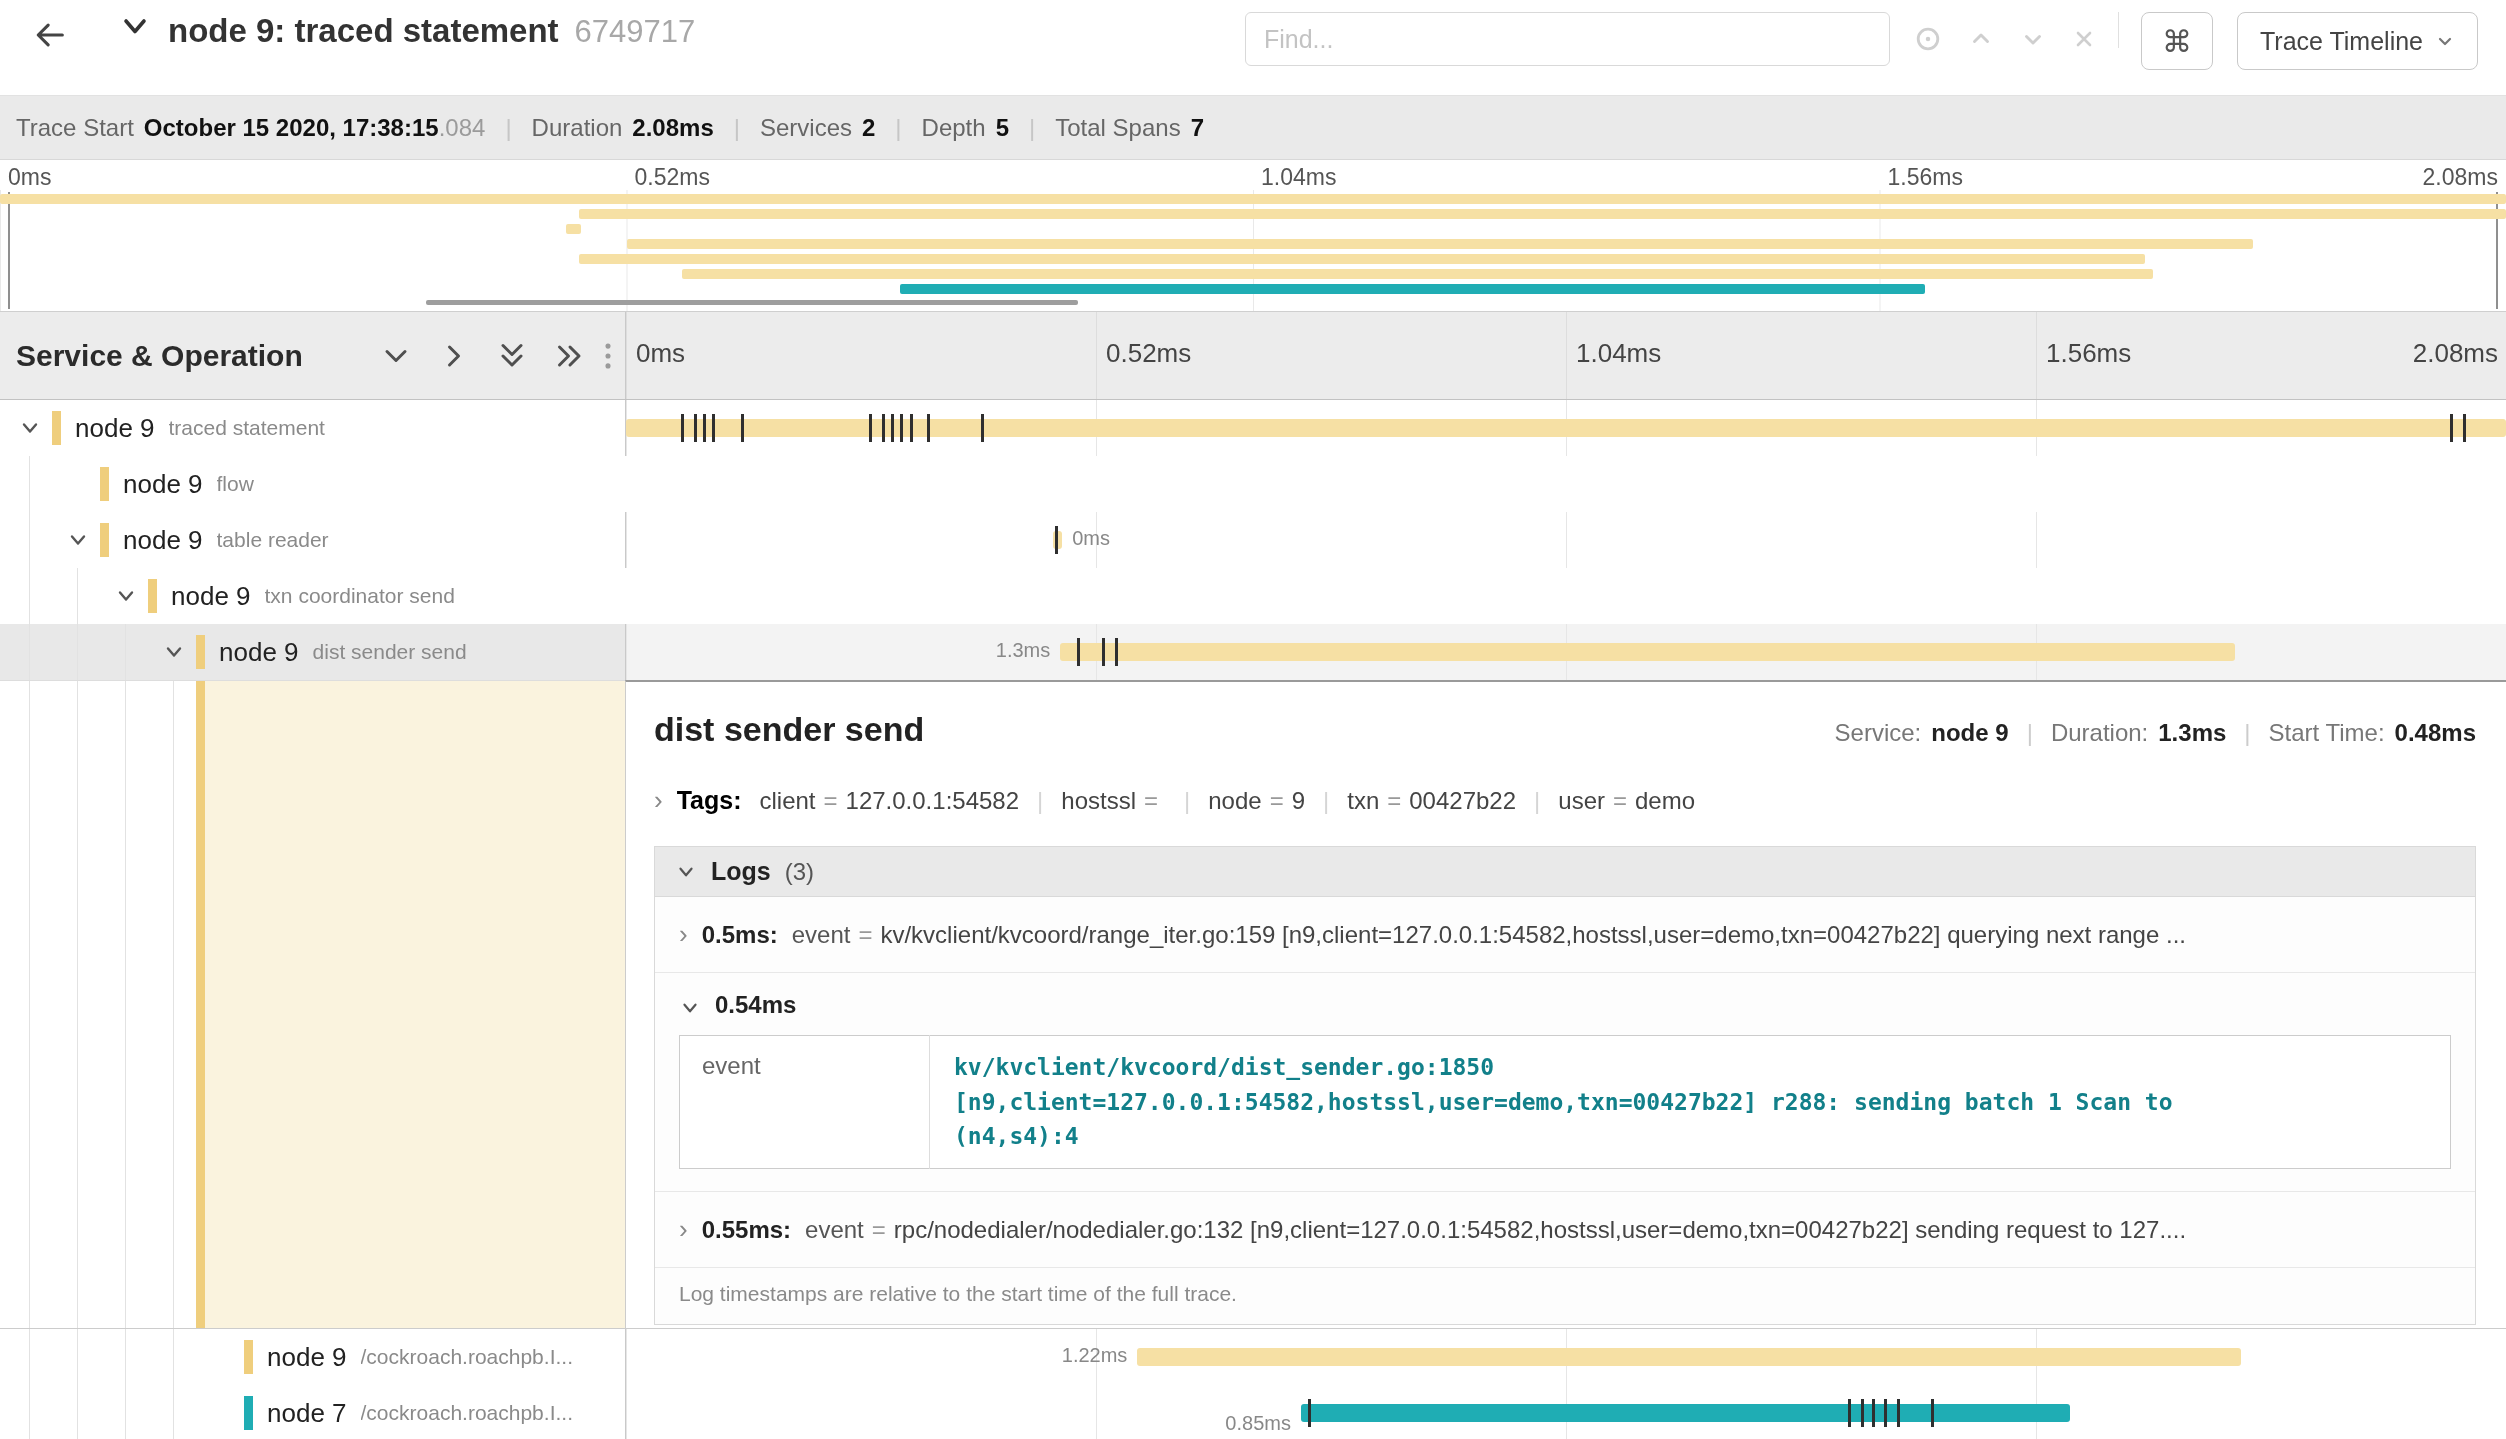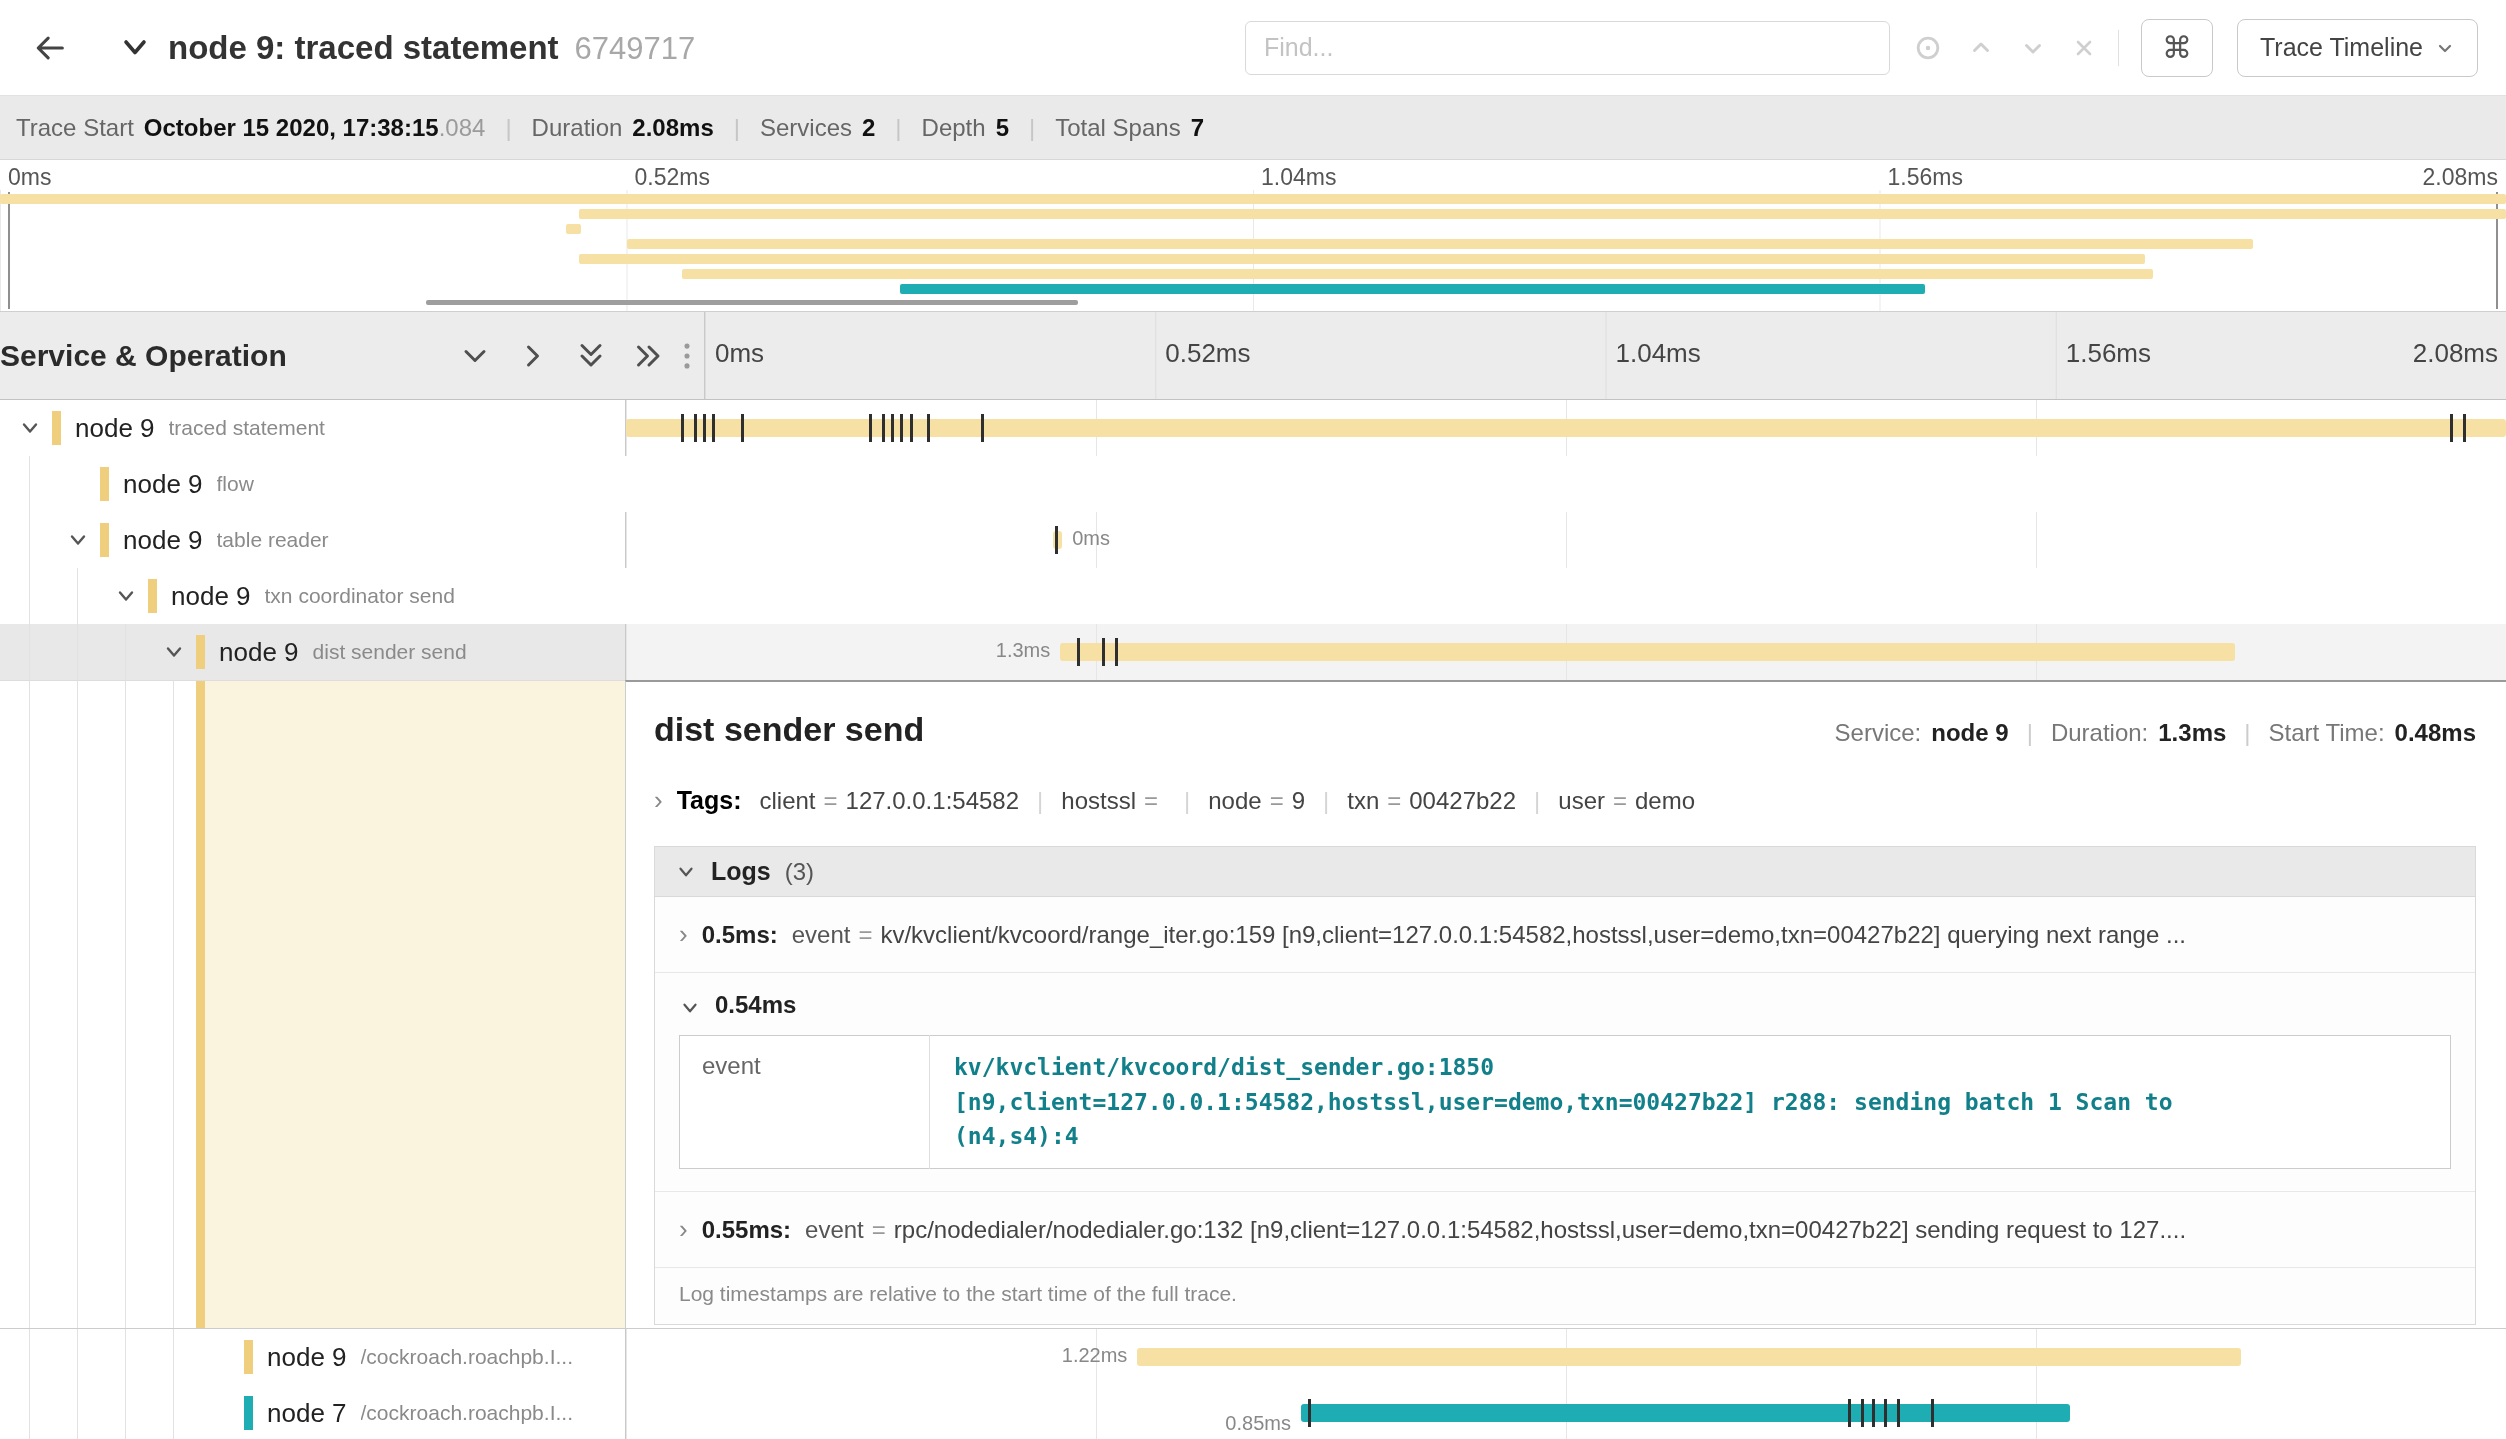--- a/index.html
+++ b/index.html
@@ -1,21 +1,21 @@
 <!DOCTYPE html>
 <html><head>
 <meta charset="utf-8">
 <style>
 * { margin:0; padding:0; box-sizing:border-box; }
 html,body { width:2506px; height:1439px; overflow:hidden; background:#fff;
   font-family:"Liberation Sans",sans-serif; }
 .app { position:relative; width:2506px; height:1439px; overflow:hidden; }
 
 
-.topbar { height:96px; display:flex; align-items:center; padding:0 28px; background:#fff; border-bottom:1px solid #e2e2e2; }
+.topbar { height:96px; display:flex; align-items:flex-start; padding:12px 28px; background:#fff; border-bottom:1px solid #e2e2e2; }
 .back-btn { background:none; border:none; width:46px; height:46px; display:flex; align-items:center; justify-content:center; cursor:pointer; color:#444; }
 .title-chev { margin-left:46px; display:flex; color:#333; }
 h1 { margin-left:18px; font-size:33px; font-weight:bold; color:#333; white-space:nowrap; display:flex; align-items:baseline; }
 .tid { margin-left:16px; color:#a8a8a8; font-weight:normal; font-size:31px; }
 .find-wrap { margin-left:auto; display:flex; align-items:center; }
 .find { width:645px; height:54px; border:1px solid #d9d9d9; border-radius:6px; padding:0 18px; font-size:25px; color:#444; font-family:inherit; background:#fff; }
 .find::placeholder { color:#c3c3c3; }
 .find-icons { display:flex; align-items:center; gap:26px; margin-left:24px; color:#cfcfcf; }
 .find-icons span { display:flex; }
 .vdiv { width:1px; height:36px; background:#e0e0e0; margin:0 22px; }
@@ -38,21 +38,21 @@
 .mm-ticks span:nth-child(2){ left:calc(25% + 8px); }
 .mm-ticks span:nth-child(3){ left:calc(50% + 8px); }
 .mm-ticks span:nth-child(4){ left:calc(75% + 8px); }
 .mm-ticks span:nth-child(5){ left:auto; right:8px; }
 .mm-canvas { position:absolute; top:30px; left:0; right:0; bottom:0; background-image:linear-gradient(to right,#e9e9e9 1px,transparent 1px); background-size:25% 100%; }
 .mm-handle { position:absolute; top:2px; bottom:2px; width:2px; background:#8f8f8f; }
 .mm-bar { position:absolute; height:10px; border-radius:2px; }
 
 
 .tl-header { height:88px; display:flex; background:#ececec; border-bottom:1px solid #c2c2c2; }
-.tl-left { width:704px; flex:none; display:flex; align-items:center; }
+.tl-left { width:625px; flex:none; display:flex; align-items:center; padding-left:16px; }
 .so-title { font-size:30px; font-weight:bold; color:#2b2b2b; white-space:nowrap; }
 .tl-controls { margin-left:auto; display:flex; align-items:center; gap:28px; color:#4f4f4f; }
 .tl-controls span { display:flex; cursor:pointer; }
 .resizer { margin:0 10px 0 16px; color:#9a9a9a; display:flex; }
 .tl-ruler { flex:1; position:relative; border-left:1px solid #c9c9c9; background-image:linear-gradient(to right,#ddd 1px,transparent 1px); background-size:25% 100%; font-size:26px; color:#444; }
 .tl-ruler span { position:absolute; top:26px; }
 .tl-ruler span:nth-child(1){ left:10px; }
 .tl-ruler span:nth-child(2){ left:calc(25% + 10px); }
 .tl-ruler span:nth-child(3){ left:calc(50% + 10px); }
 .tl-ruler span:nth-child(4){ left:calc(75% + 10px); }

